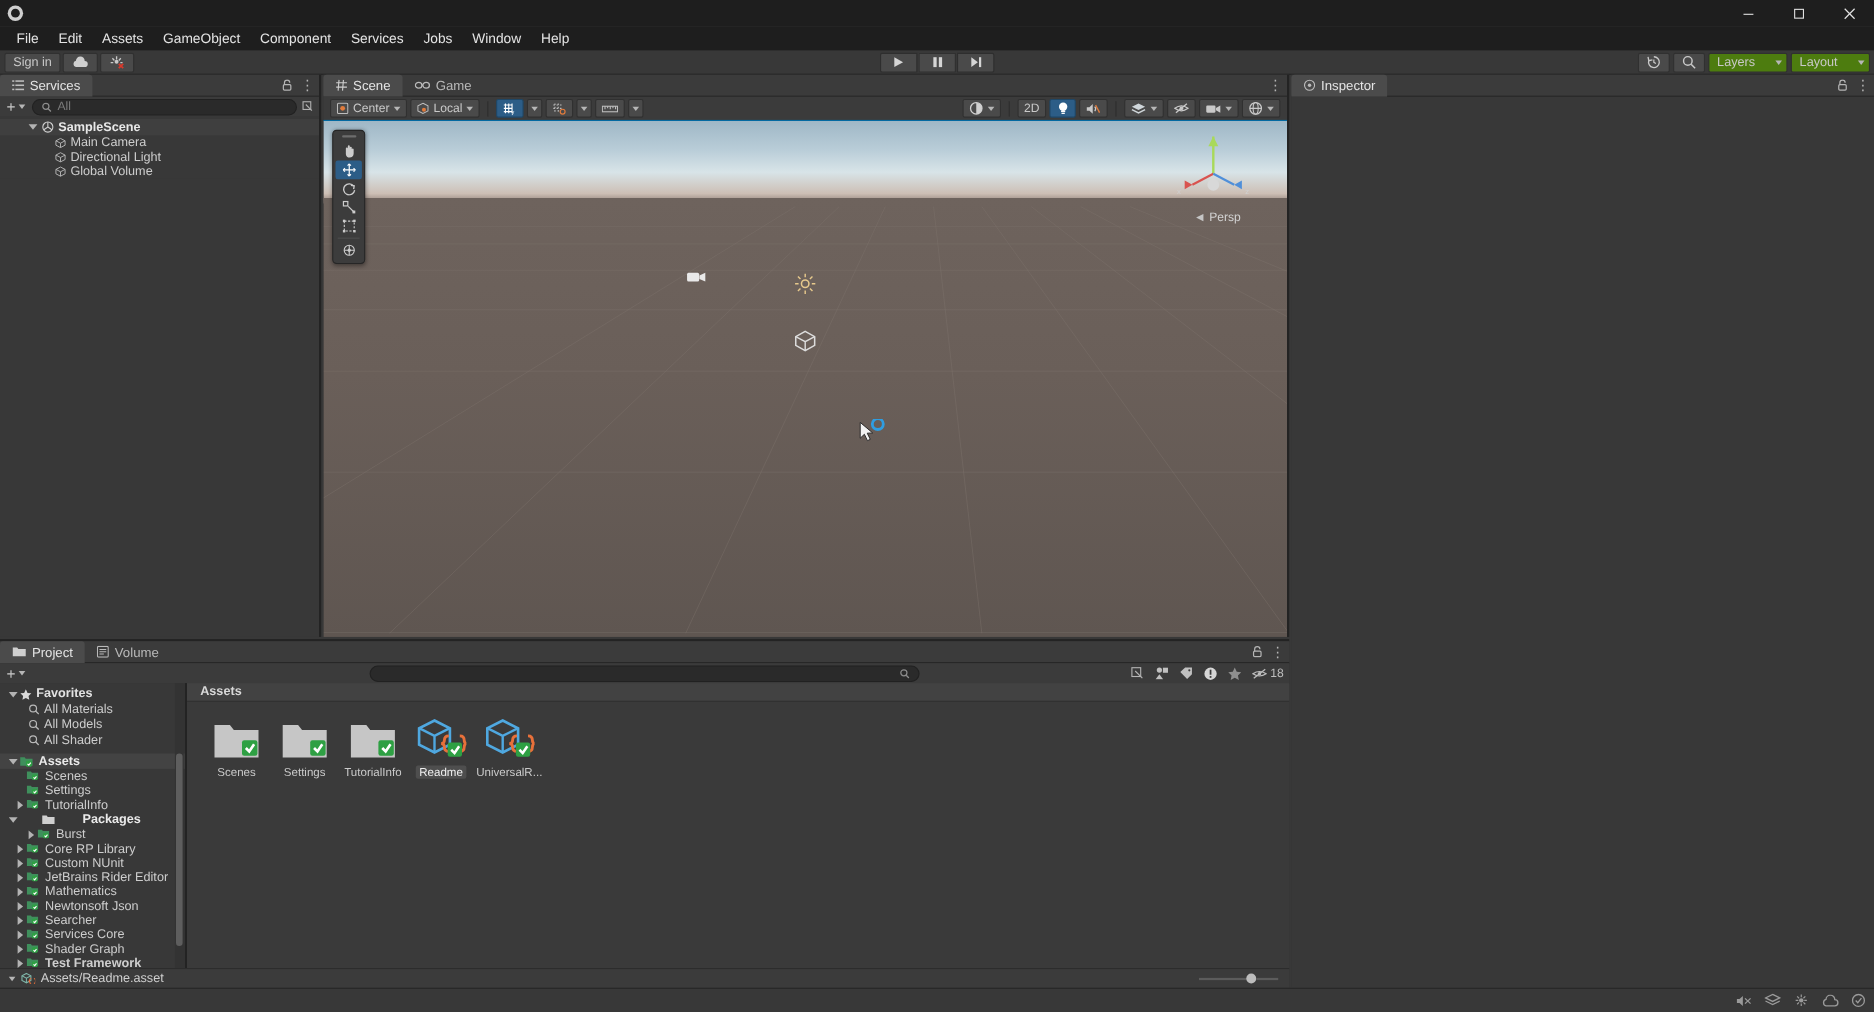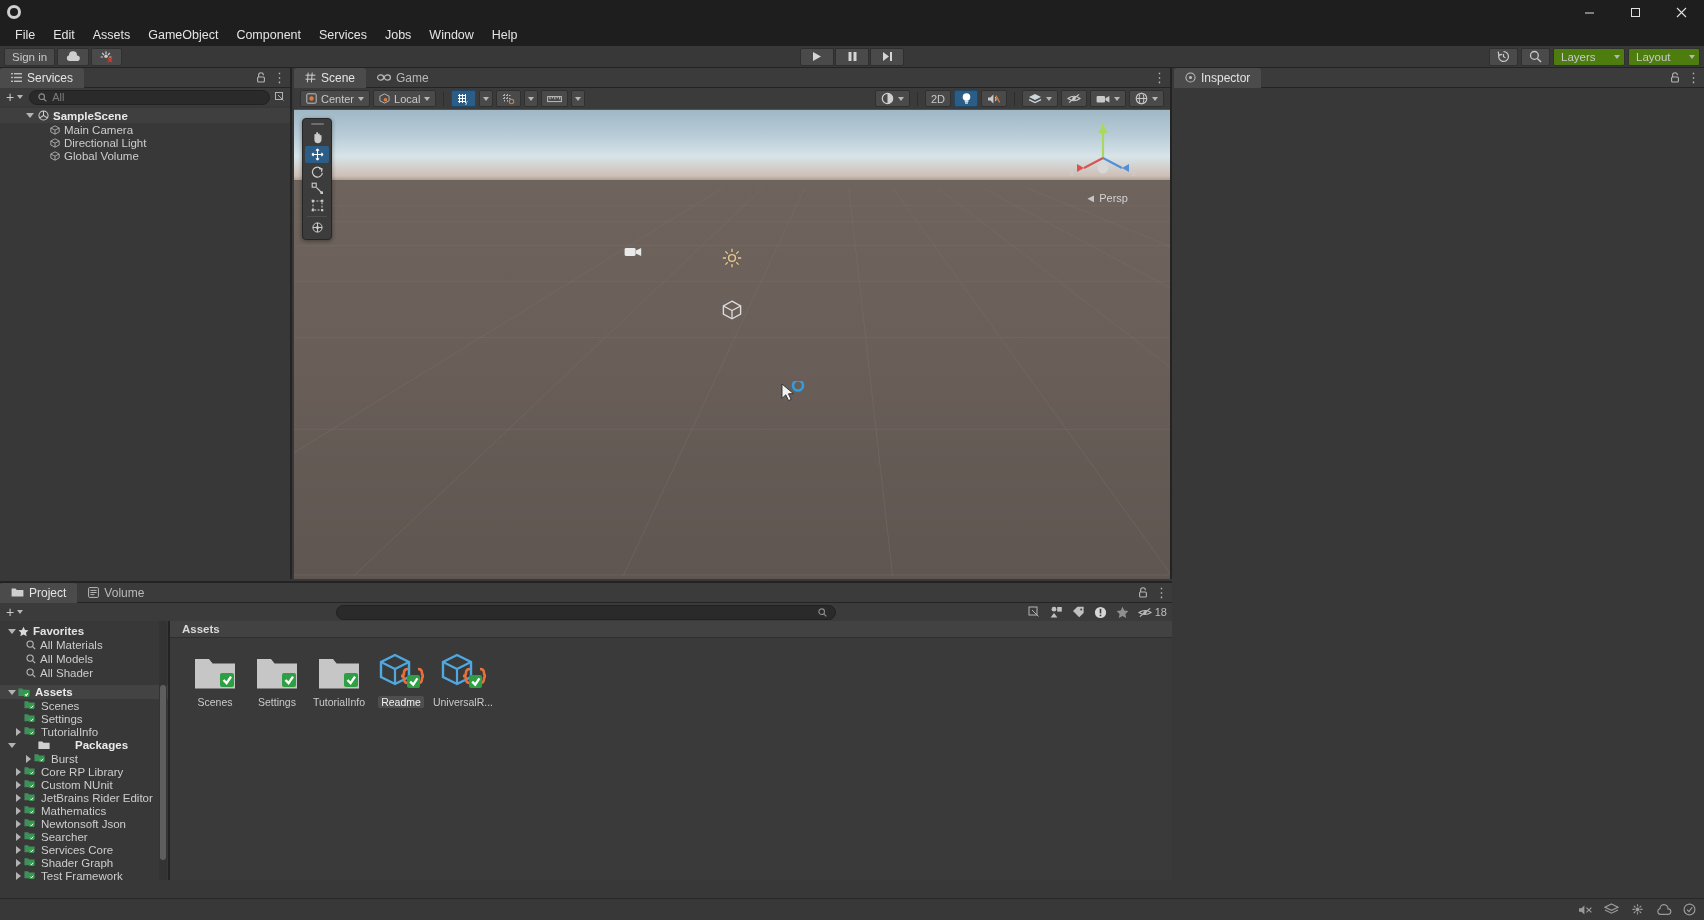--- a/index.html
+++ b/index.html
@@ -1001,21 +1001,21 @@
               <span class="twist collapsed">
                   <i></i>
                 </span>
               <span class="folder-ico"><svg width="12" height="10" viewBox="0 0 13 11">
                     <path d="M0.4 1.4 h4 l1 1.3 h6.2 v6.4 h-11.2 z" fill="#3f8f5c"></path>
                     <rect x="5.6" y="4.6" width="5.4" height="5.4" rx="1" fill="#2ea043"></rect>
                     <path d="M7 7.4 L8.2 8.6 L10 6.3" stroke="#ffffff" stroke-width="1.1" fill="none"></path>
                   </svg></span>
               <span class="lbl">Shader Graph</span>
             </div>
-            <div class="trow" style="height:13px;padding-left:12px;">
+            <div class="trow" style="height:13px;padding-left:12px;font-weight:bold;">
               <span class="twist collapsed">
                   <i></i>
                 </span>
               <span class="folder-ico"><svg width="12" height="10" viewBox="0 0 13 11">
                     <path d="M0.4 1.4 h4 l1 1.3 h6.2 v6.4 h-11.2 z" fill="#3f8f5c"></path>
                     <rect x="5.6" y="4.6" width="5.4" height="5.4" rx="1" fill="#2ea043"></rect>
                     <path d="M7 7.4 L8.2 8.6 L10 6.3" stroke="#ffffff" stroke-width="1.1" fill="none"></path>
                   </svg></span>
               <span class="lbl">Test Framework</span>
             </div>
@@ -1089,20 +1089,37 @@
                     <path d="M32.2 29.6 L35.2 32.6 L39.4 26.4" stroke="#ffffff" stroke-width="2.3" fill="none"></path>
                   </svg>
                 </div>
                 <div class="label">UniversalR...</div>
               </div>
 
             </div>
           </div>
         </div>
 
+        <div class="p-status">
+          <span class="caret" style="margin-left:3px"></span>
+          <span class="icon">
+            <svg width="13" height="12" viewBox="0 0 14 13">
+              <path d="M5.4 1 L9.8 3.3 L9.8 8 L5.4 10.3 L1 8 L1 3.3 Z" fill="none" stroke="#7fb5a8" stroke-width="1.1"></path>
+              <path d="M1 3.3 L5.4 5.6 L9.8 3.3 M5.4 5.6 L5.4 10.3" fill="none" stroke="#7fb5a8" stroke-width="1"></path>
+              <path d="M10 6 q-1.4 0 -1.4 1.4 q0 1 -1 1 q1 0 1 1 q0 1.4 1.4 1.4" fill="none" stroke="#e8703a" stroke-width="1.1"></path>
+              <path d="M12.8 6 q1.4 0 1.4 1.4 q0 1 1 1 q-1 0 -1 1 q0 1.4 -1.4 1.4" fill="none" stroke="#e8703a" stroke-width="1.1"></path>
+            </svg>
+          </span>
+          <span>Assets/Readme.asset</span>
+          <div class="zoomslider">
+            <div class="track"></div>
+            <div class="knob"></div>
+            <div class="track2"></div>
+          </div>
+        </div>
       </div>
     </div>
 
   </div>
 
   <div class="statusbar">
     <div class="right">
       <span class="icon">
         <svg width="15" height="12" viewBox="0 0 15 12">
             <path d="M1 4.2 H3.4 L6.4 1.4 V10.6 L3.4 7.8 H1 Z" fill="#9a9a9a"></path>

